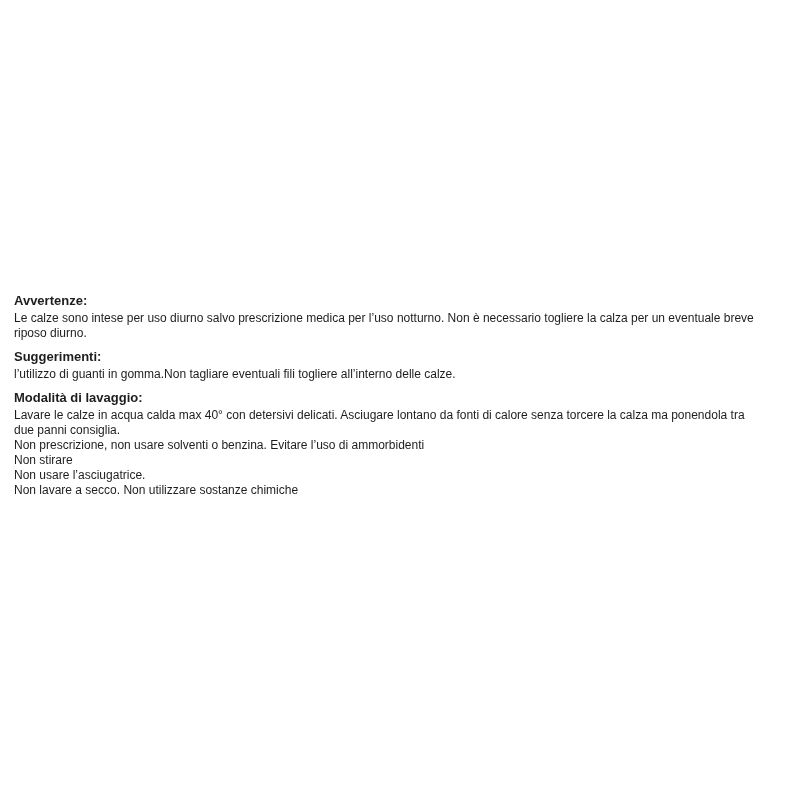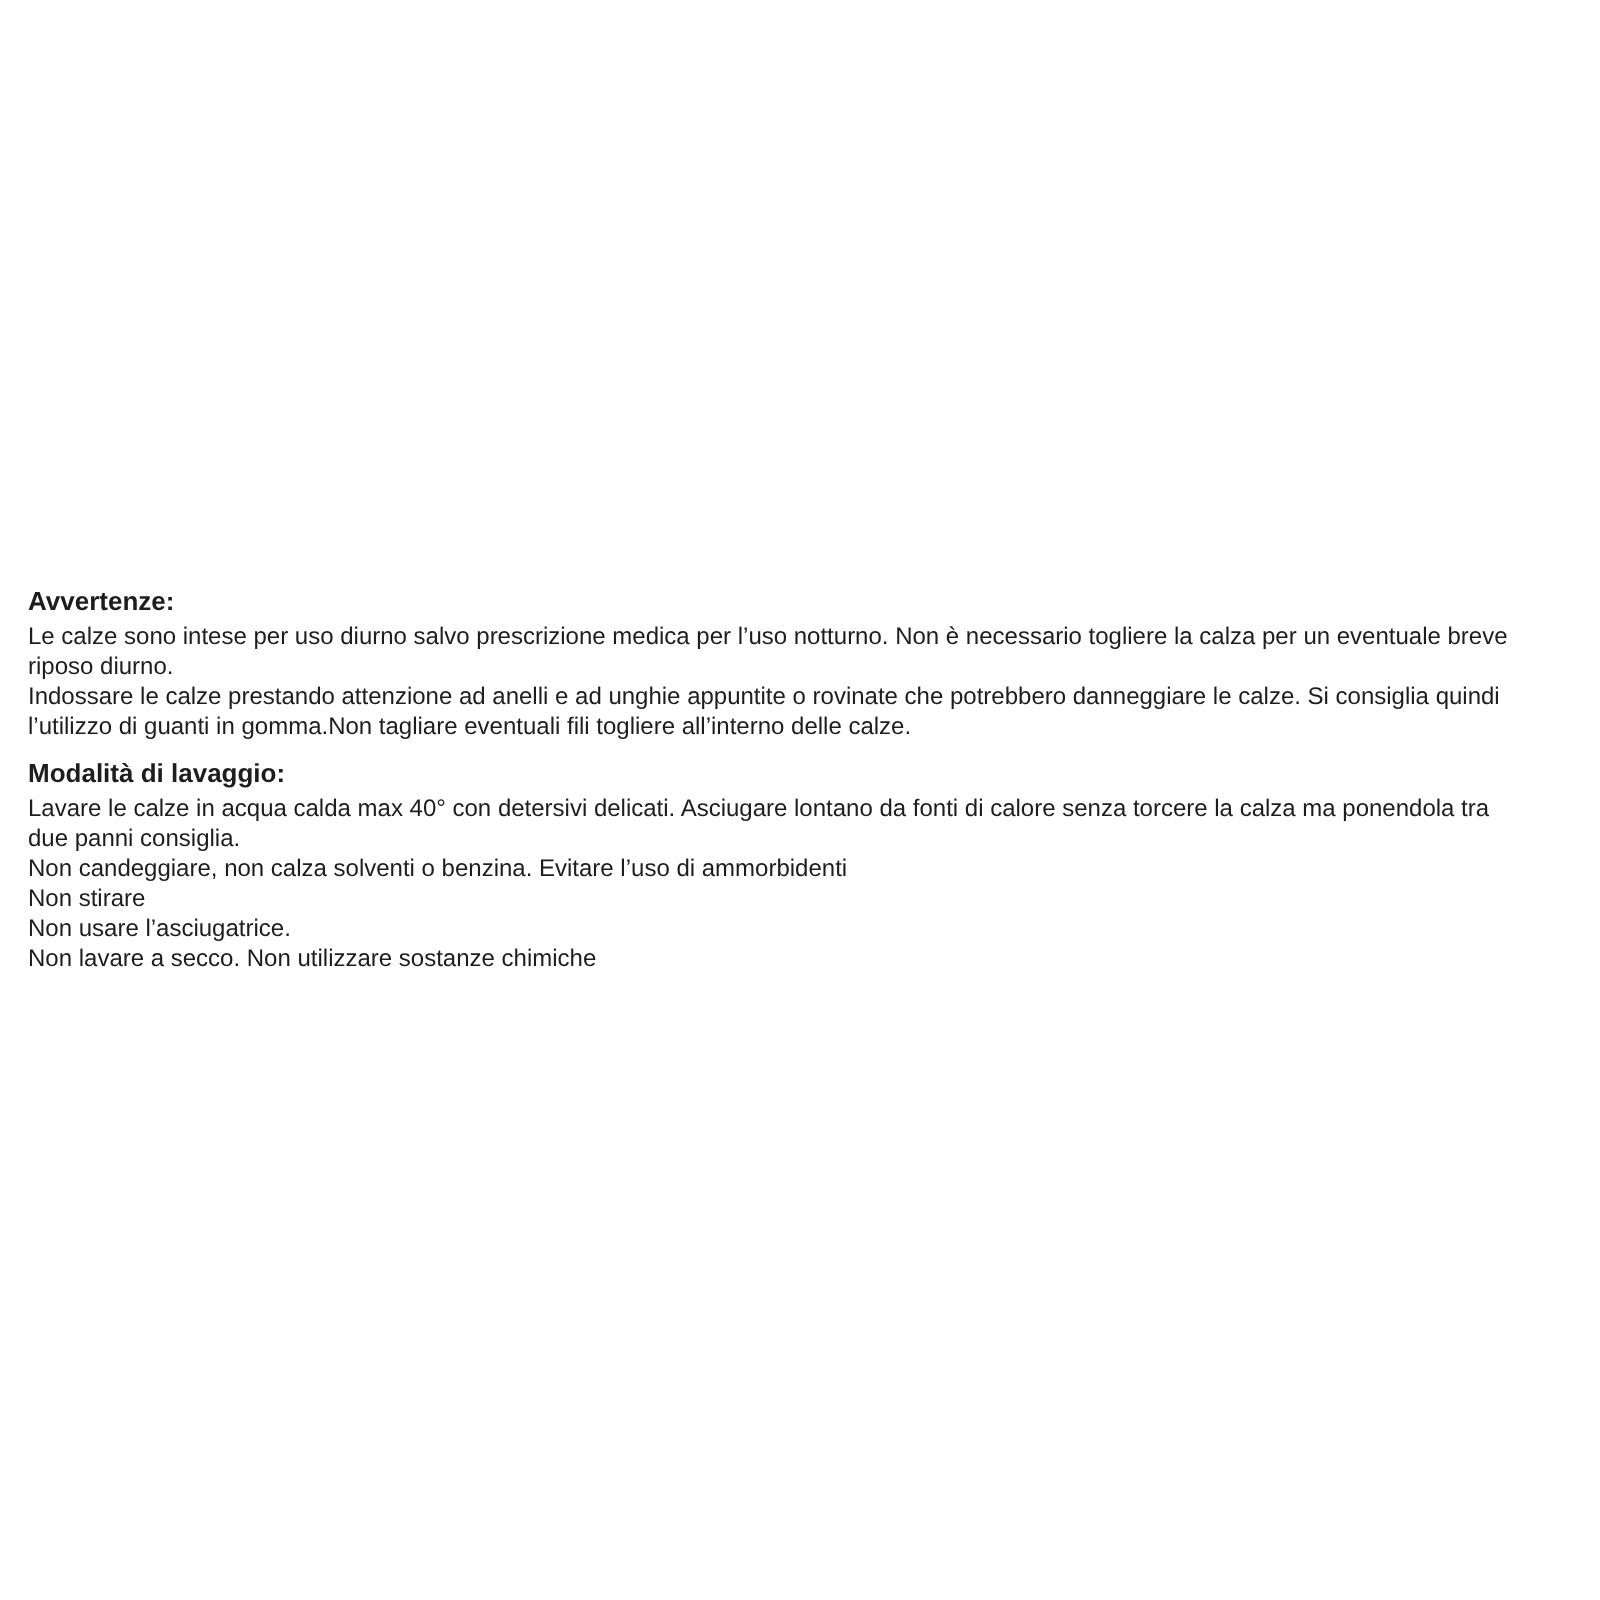--- a/index.html
+++ b/index.html
@@ -40,27 +40,27 @@
 
 <div class="doc">
 
   <div class="section">
     <div class="section-heading">Avvertenze:</div>
     <div class="text-line">Le calze sono intese per uso diurno salvo prescrizione medica per l’uso notturno. Non è necessario togliere la calza per un eventuale breve</div>
     <div class="text-line">riposo diurno.</div>
   </div>
 
   <div class="section">
-    <div class="text-line">Indossare le calze prestando attenzione ad anelli e ad unghie appuntite o rovinate che potrebbero danneggiare le calze. Si consiglia quindi</div>
+    <div class="section-heading">Suggerimenti:</div>
     <div class="text-line">l’utilizzo di guanti in gomma.Non tagliare eventuali fili togliere all’interno delle calze.</div>
   </div>
 
   <div class="section">
     <div class="section-heading">Modalità di lavaggio:</div>
     <div class="text-line">Lavare le calze in acqua calda max 40° con detersivi delicati. Asciugare lontano da fonti di calore senza torcere la calza ma ponendola tra</div>
     <div class="text-line">due panni consiglia.</div>
-    <div class="text-line">Non candeggiare, non calza solventi o benzina. Evitare l’uso di ammorbidenti</div>
+    <div class="text-line">Non prescrizione, non usare solventi o benzina. Evitare l’uso di ammorbidenti</div>
     <div class="text-line">Non stirare</div>
     <div class="text-line">Non usare l’asciugatrice.</div>
     <div class="text-line">Non lavare a secco. Non utilizzare sostanze chimiche</div>
   </div>
 
 </div>
 
 </body></html>

